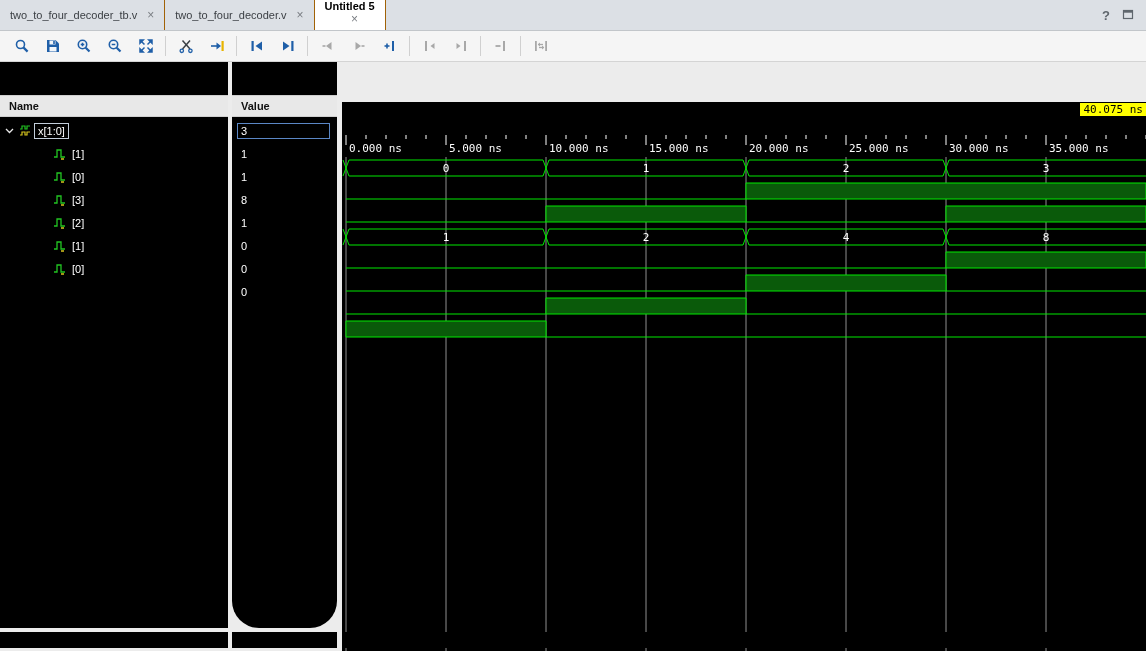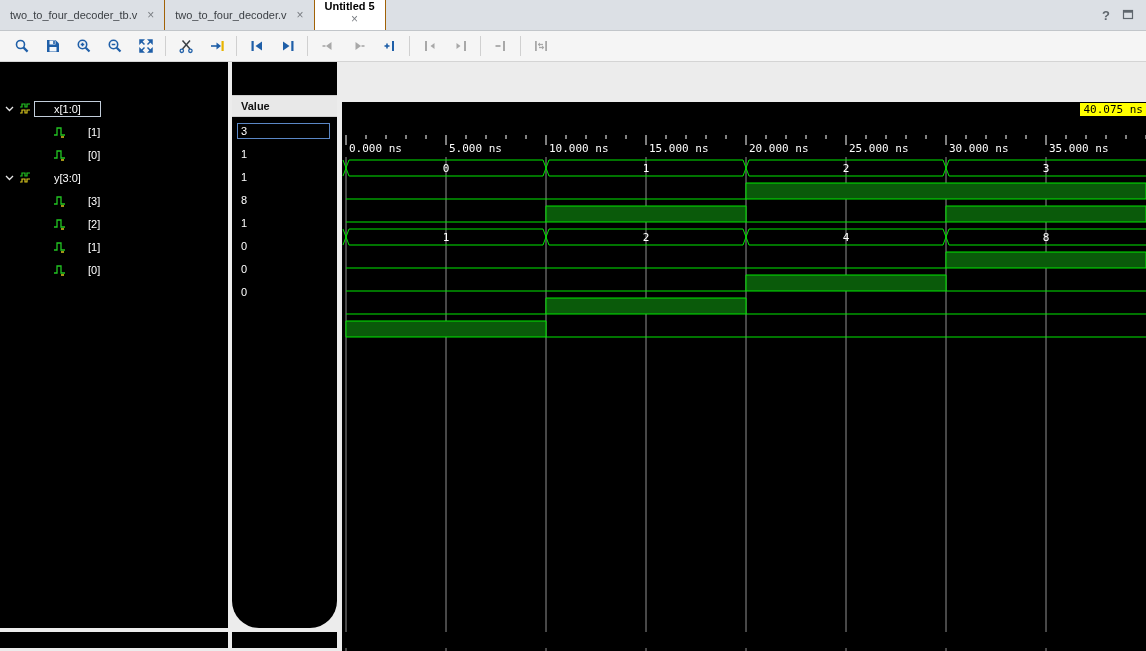--- a/index.html
+++ b/index.html
@@ -31,21 +31,21 @@
   .wavepanel { position:absolute; top:0; left:342px; width:804px; height:566px; background:#000;margin-top:40px; }
 
   .topblack { height:33px; background:#000; }
   .colheader { height:22px; background:#e8e8e8; border-top:1px solid #cfcfcf; border-bottom:1px solid #cfcfcf;
                font-size:11px; font-weight:bold; color:#111; display:flex; align-items:center; padding-left:9px; }
   .rows { position:relative; height:511px; padding-top:2px; overflow:hidden; }
   .srow { height:23px; display:flex; align-items:center; color:#fff; font-size:11px; white-space:nowrap; }
   .srow.child { padding-left:52px; }
   .chev { width:13px; margin-left:5px; display:flex; align-items:center; }
   .sicon { width:15px; margin-left:1px; display:flex; align-items:center; }
-  .sname { padding:1px 19px; border:1px solid transparent; }
+  .sname { padding:1px 3px; border:1px solid transparent; }
   .sname.sel { border:1px solid #c3cedb; }
   .vrow { height:23px; display:flex; align-items:center; padding-left:5px; color:#fff; font-size:11px; }
   .vtext { padding:1px 3px; border:1px solid transparent; }
   .vtext.selbox { border:1px solid #5b87c6; min-width:93px; }
 
   .cursor-time { position:absolute; top:1px; right:0; background:#ffff00; color:#000;
                  font-family:"DejaVu Sans Mono", monospace; font-size:11px; padding:0 3px; z-index:3; }
   #waveSvg { position:absolute; top:0; left:0; }
 
   .bottombar { position:absolute; top:570px; height:16px; background:#000; }
@@ -207,20 +207,21 @@
           <path d="M7 4.5 L4.8 6.5 L7 8.5 Z" fill="#a8a8a8"></path>
           <path d="M9 7.5 L11.2 9.5 L9 11.5 Z" fill="#a8a8a8"></path>
         </svg>
       </span>
     </div>
 
   <div class="main">
 
     <div class="panel names-panel">
       <div class="topblack"></div>
+      <div class="colheader">Name</div>
       <div class="rows" id="nameRows">
           <div class="srow">
             <span class="chev">
               <svg width="9" height="9" viewBox="0 0 9 9">
                 <path d="M1 3 L4.5 6.5 L8 3" fill="none" stroke="#e8e8e8" stroke-width="1.3"></path>
               </svg>
             </span>
             <span class="sicon">
               <svg width="13" height="13" viewBox="0 0 13 13">
                 <path d="M1 5 h2 v-3 h3 v3 h2 v-3 h3" fill="none" stroke="#22c522" stroke-width="1.2"></path>
@@ -239,34 +240,20 @@
             <span class="sname">[1]</span>
           </div>
           <div class="srow child">
             <span class="sicon">
               <svg width="13" height="13" viewBox="0 0 13 13">
                 <path d="M1 10 h3 v-7 h4 v7 h4" fill="none" stroke="#22c522" stroke-width="1.3"></path>
                 <line x1="8" y1="12" x2="11" y2="12" stroke="#d8c61e" stroke-width="1.5"></line>
               </svg>
             </span>
             <span class="sname">[0]</span>
-          </div>
-          <div class="srow">
-            <span class="chev">
-              <svg width="9" height="9" viewBox="0 0 9 9">
-                <path d="M1 3 L4.5 6.5 L8 3" fill="none" stroke="#e8e8e8" stroke-width="1.3"></path>
-              </svg>
-            </span>
-            <span class="sicon">
-              <svg width="13" height="13" viewBox="0 0 13 13">
-                <path d="M1 5 h2 v-3 h3 v3 h2 v-3 h3" fill="none" stroke="#22c522" stroke-width="1.2"></path>
-                <path d="M1 11 h2 v-3 h3 v3 h2 v-3 h3" fill="none" stroke="#d8c61e" stroke-width="1.2"></path>
-              </svg>
-            </span>
-            <span class="sname">y[3:0]</span>
           </div>
           <div class="srow child">
             <span class="sicon">
               <svg width="13" height="13" viewBox="0 0 13 13">
                 <path d="M1 10 h3 v-7 h4 v7 h4" fill="none" stroke="#22c522" stroke-width="1.3"></path>
                 <line x1="8" y1="12" x2="11" y2="12" stroke="#d8c61e" stroke-width="1.5"></line>
               </svg>
             </span>
             <span class="sname">[3]</span>
           </div>

